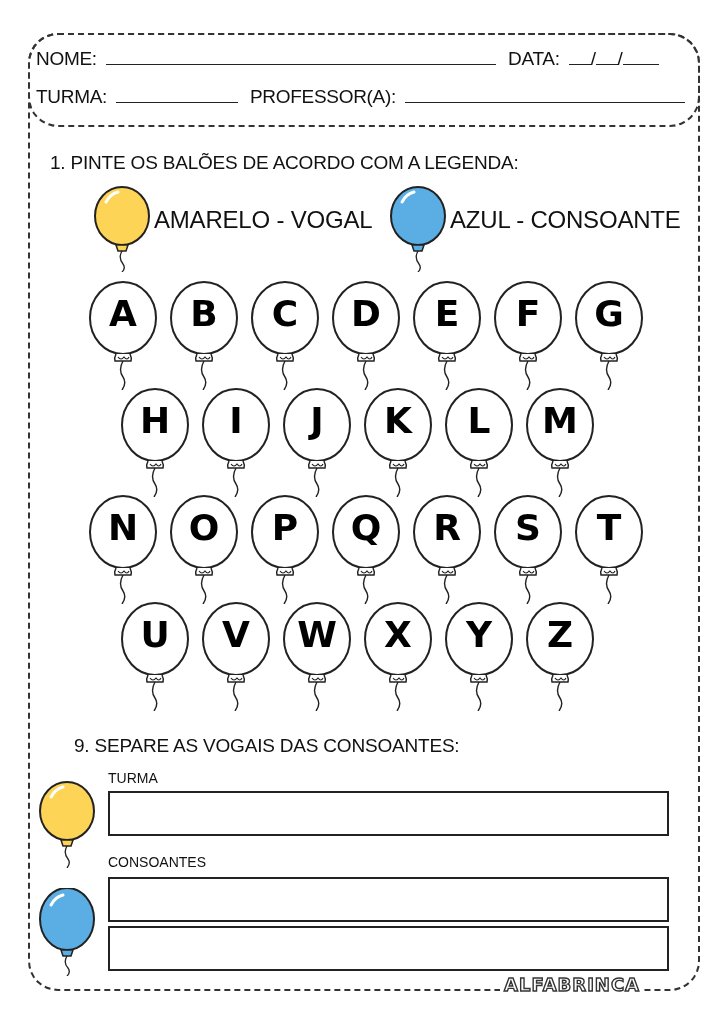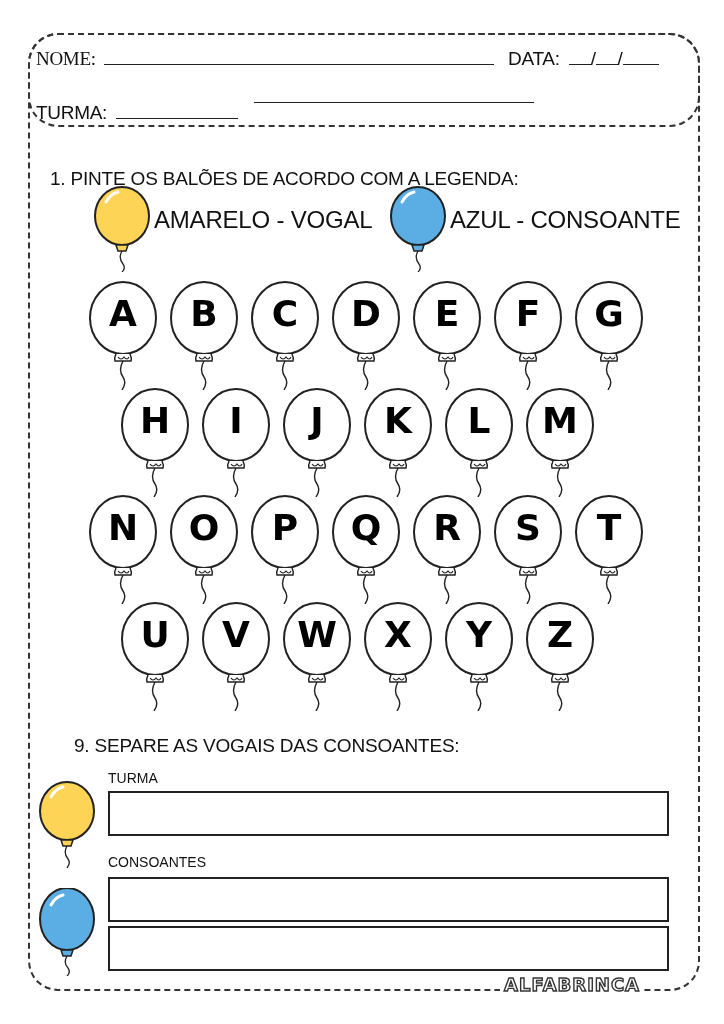--- a/index.html
+++ b/index.html
@@ -23,37 +23,38 @@
   .logo { position:absolute; left:500px; top:974px; font-family:"DejaVu Sans", sans-serif;
      font-weight:bold; font-size:18px; color:#fff; letter-spacing:1px;
      -webkit-text-stroke:1.4px #333; background:#fff; padding:0 4px; }
 </style>
 </head>
 <body>
 
 <div class="frame"></div>
 <div class="header-box"></div>
 
-<div class="hline" style="left:36px; top:48px;font-family:Liberation Serif, serif;">
+<div class="hline" style="left:36px; top:48px;">
   <span>NOME:</span>
   <span class="blank" style="width:390px; margin-left:4px;"></span>
 </div>
 <div class="hline" style="left:508px; top:48px;">
   <span>DATA:</span>
   <span class="blank" style="width:22px; margin-left:4px;"></span><span>/</span><span class="blank" style="width:22px;"></span><span>/</span><span class="blank" style="width:36px;"></span>
 </div>
-<div class="hline" style="left:36px; top:86px;margin-top:16px;">
+<div class="hline" style="left:36px; top:86px;">
   <span>TURMA:</span>
   <span class="blank" style="width:122px; margin-left:4px;"></span>
 </div>
 <div class="hline" style="left:250px; top:86px;">
+  <span>PROFESSOR(A):</span>
   <span class="blank" style="width:280px; margin-left:4px;"></span>
 </div>
 
-<div class="title" style="left:50px; top:168px;">1. PINTE OS BALÕES DE ACORDO COM A LEGENDA:</div>
+<div class="title" style="left:50px; top:152px;">1. PINTE OS BALÕES DE ACORDO COM A LEGENDA:</div>
 
 <div style="position:absolute; left:92px; top:186px;">
   <svg width="62" height="86" viewBox="0 0 62 86">
     <ellipse cx="30" cy="30" rx="27" ry="29" fill="#FDD455" stroke="#222" stroke-width="2"></ellipse>
     <path d="M14 16 Q18 8 26 6" stroke="#fff" stroke-width="3" fill="none" stroke-linecap="round"></path>
     <path d="M24 59 L36 59 L34 65 L26 65 Z" fill="#FDD455" stroke="#222" stroke-width="1.5"></path>
     <path d="M30 65 Q26 72 31 78 Q34 82 30 86" stroke="#222" stroke-width="1.3" fill="none"></path>
   </svg>
 </div>
 <div class="legend-text" style="left:154px; top:206px;">AMARELO - VOGAL</div>

